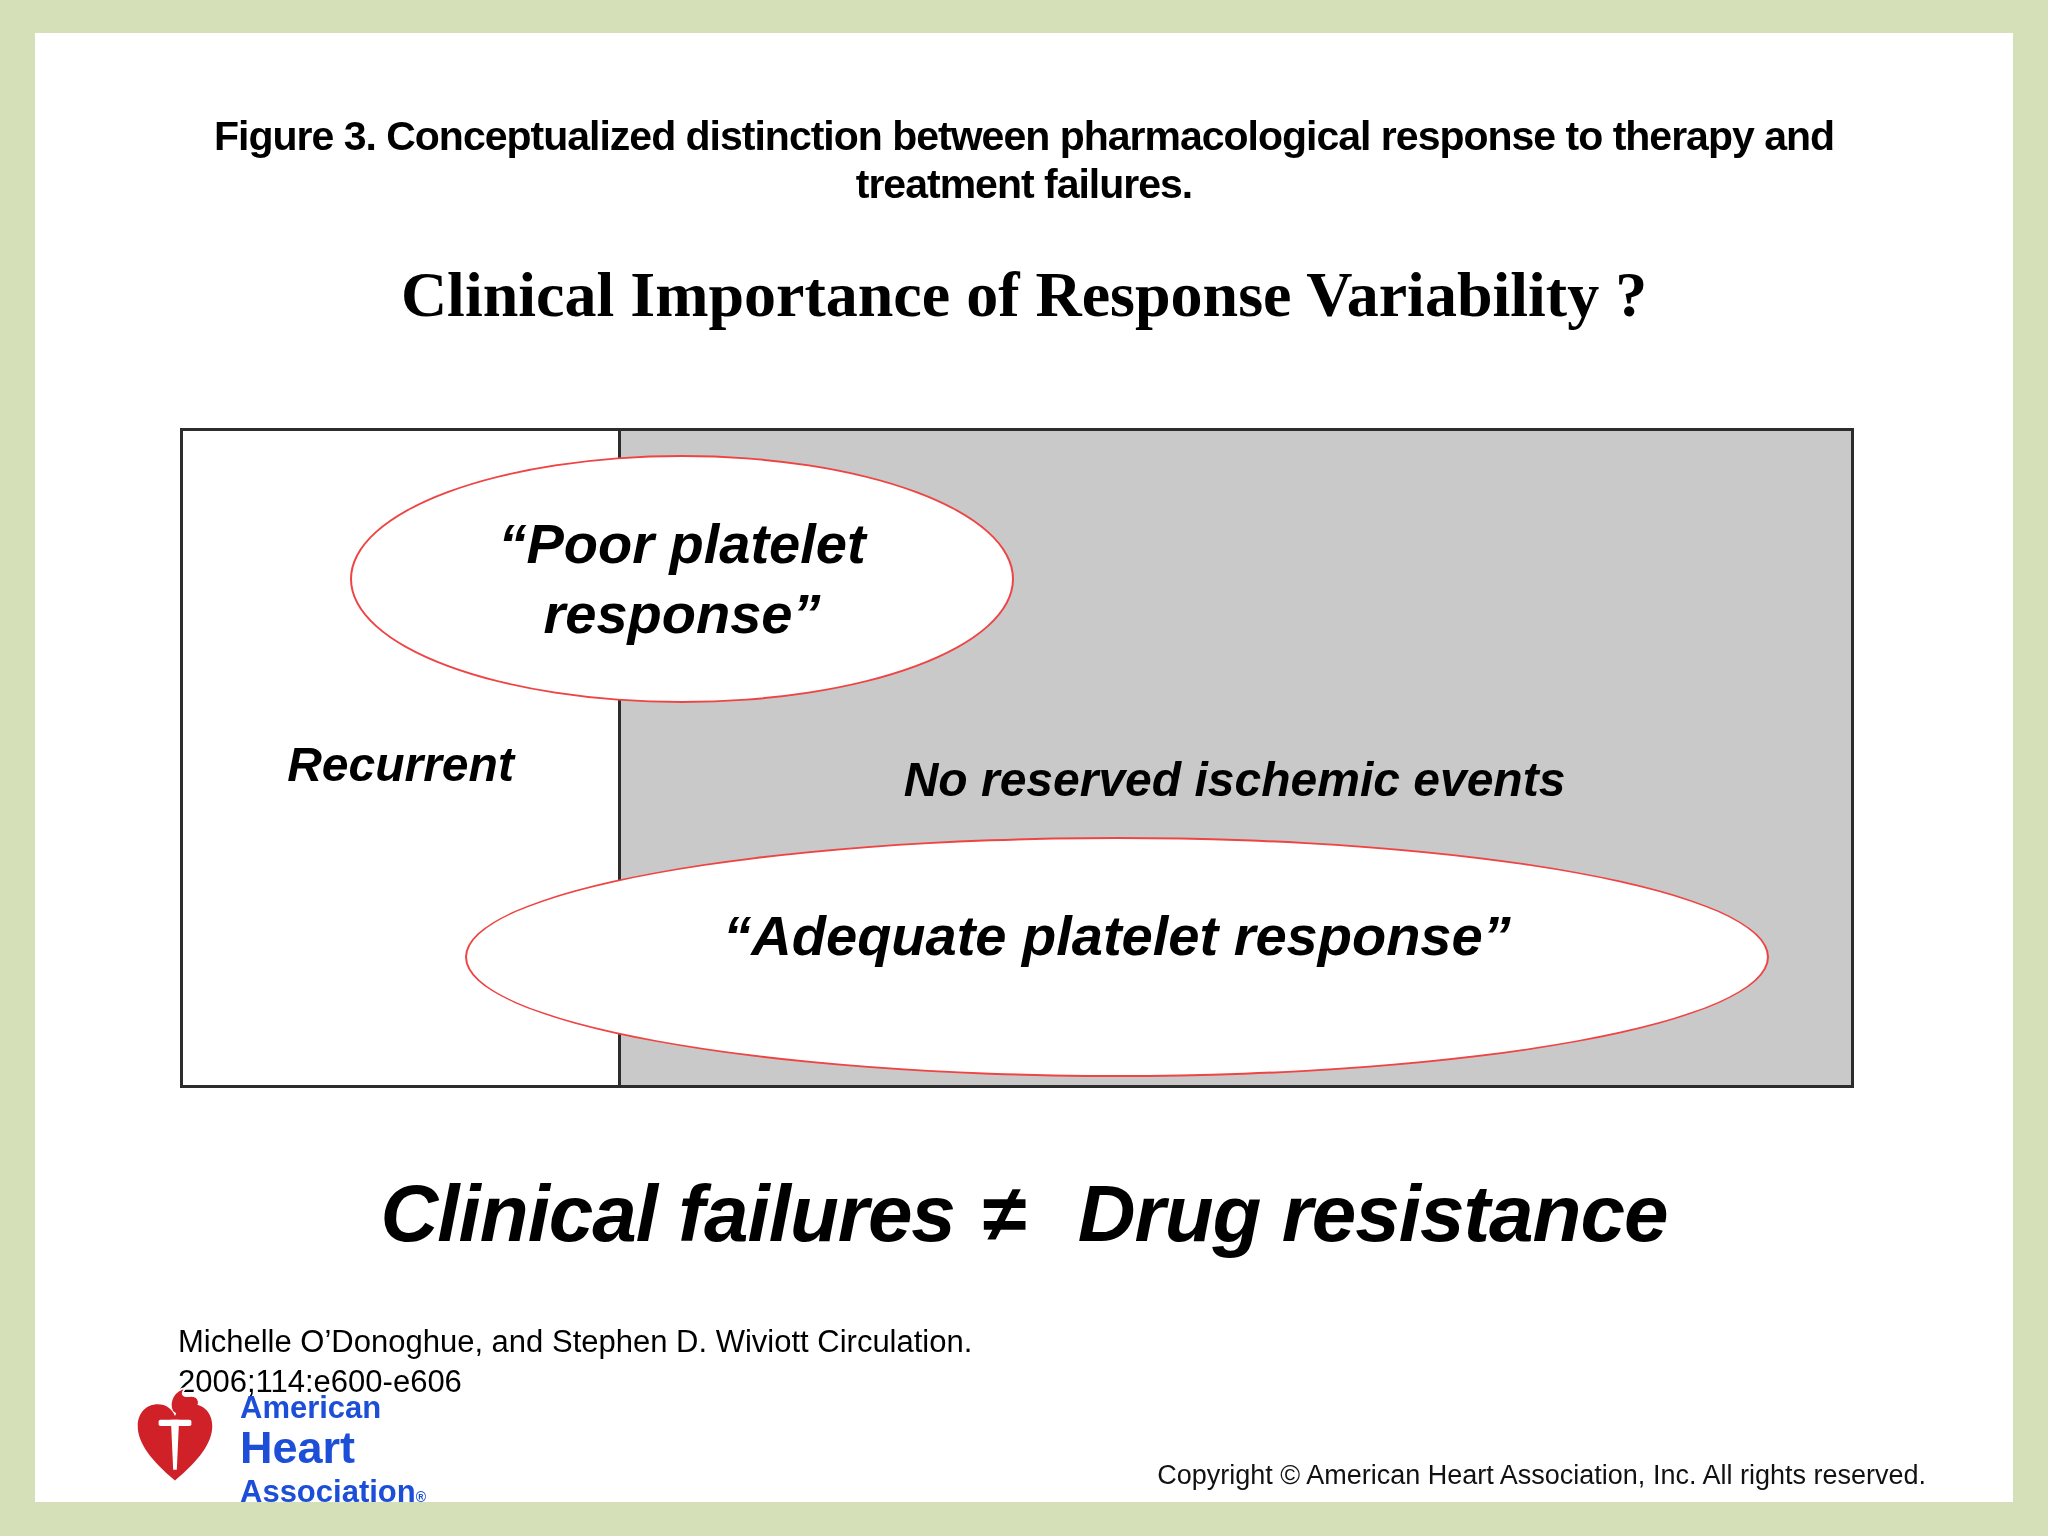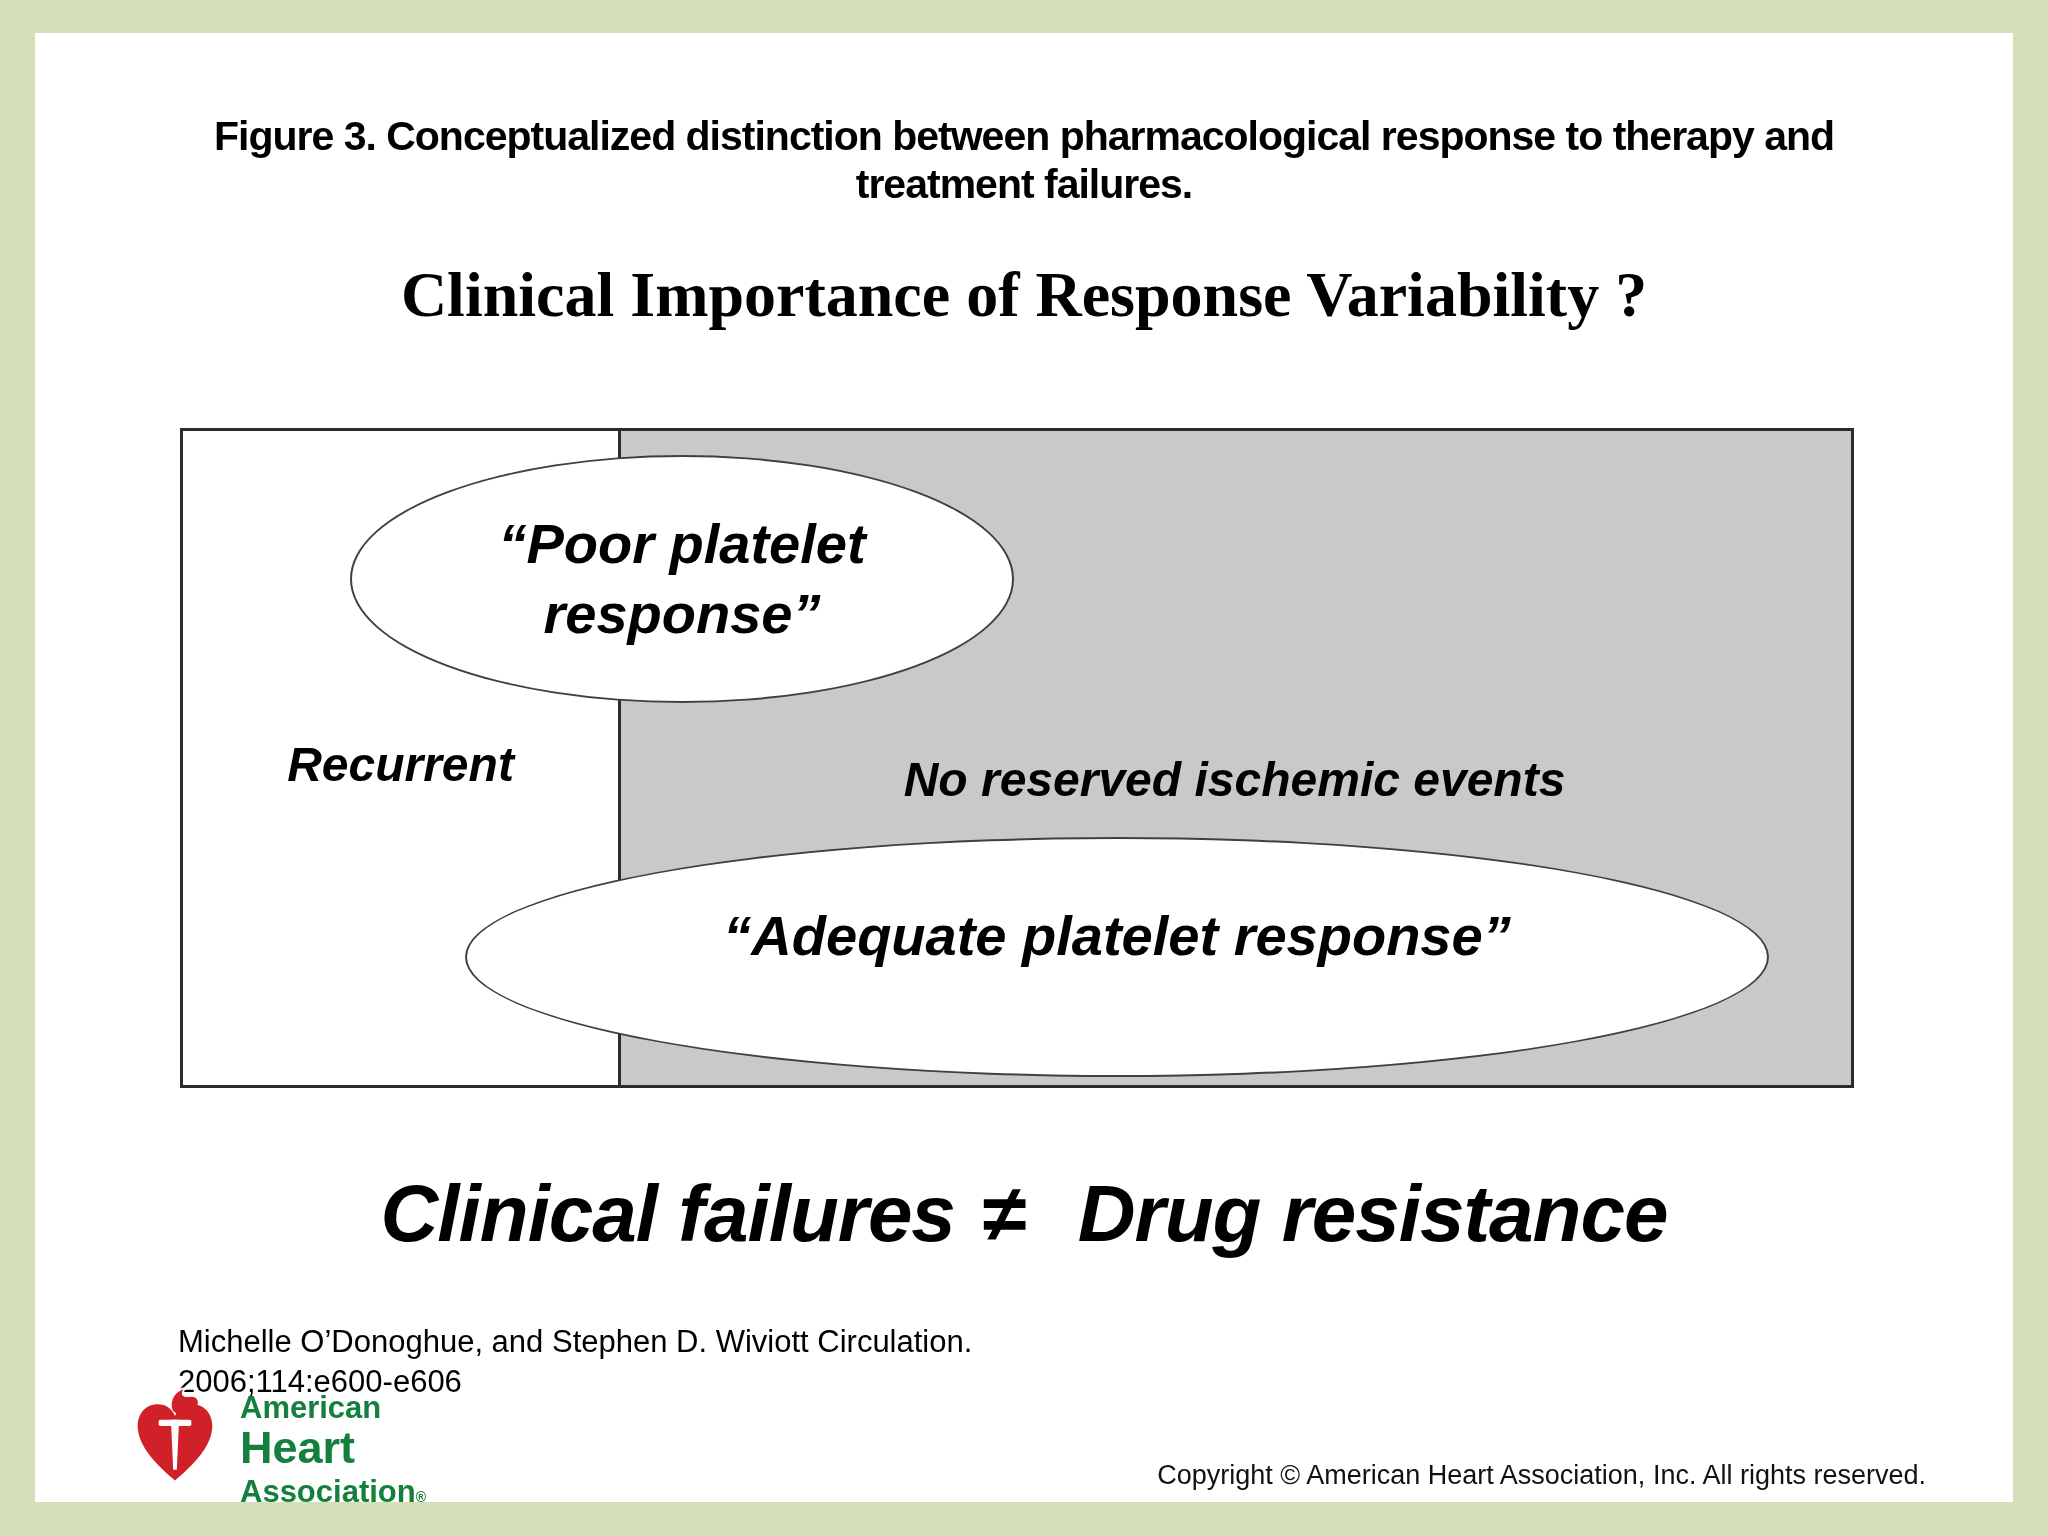--- a/index.html
+++ b/index.html
@@ -29,21 +29,21 @@
   
   .diagram{
     position:absolute;left:180px;top:428px;width:1674px;height:660px;
     background:#ffffff;border:3px solid #2c2c2c;box-sizing:border-box;
   }
   .gray-region{
     position:absolute;left:435px;top:0;width:1233px;height:654px;
     background:#c9c9c9;border-left:3px solid #2c2c2c;box-sizing:border-box;
   }
   .ellipse{
-    position:absolute;background:#ffffff;border:2px solid #404040;
+    position:absolute;background:#ffffff;border:2px solid #ef4444;
     border-radius:50%;display:flex;align-items:center;justify-content:center;
     text-align:center;font-weight:bold;font-style:italic;
   }
   .ellipse.poor{left:167px;top:24px;width:660px;height:244px;font-size:56px;line-height:1.25;}
   .ellipse.adequate{left:282px;top:406px;width:1300px;height:236px;font-size:56px;}
   .ellipse.adequate .ellipse-text{position:relative;top:-22px;text-align:right;}
   .region-label{
     position:absolute;font-weight:bold;font-style:italic;font-size:48px;
     line-height:1.28;text-align:center;
   }
@@ -56,21 +56,21 @@
   }
   .statement .neq{margin-left:28px;margin-right:52px;font-style:normal;}
   
   .citation{
     position:absolute;left:178px;top:1322px;
     font-weight:normal;font-size:31px;line-height:1.3;
   }
   
   .aha-logo{position:absolute;left:120px;top:1386px;display:flex;align-items:flex-start;}
   .aha-heart{width:110px;height:100px;display:block;}
-  .aha-text{margin-left:10px;margin-top:6px;color:#15803d;font-weight:bold;line-height:1.0;}
+  .aha-text{margin-left:10px;margin-top:6px;color:#1d4ed8;font-weight:bold;line-height:1.0;}
   .aha-text .l1{font-size:31px;}
   .aha-text .l2{font-size:45px;margin-top:2px;}
   .aha-text .l3{font-size:31px;margin-top:6px;text-align:right;}
   .aha-text .reg{font-size:14px;vertical-align:baseline;}
   
   .copyright{
     position:absolute;right:122px;top:1460px;
     font-size:27px;font-weight:normal;color:#111;
   }
 </style>

